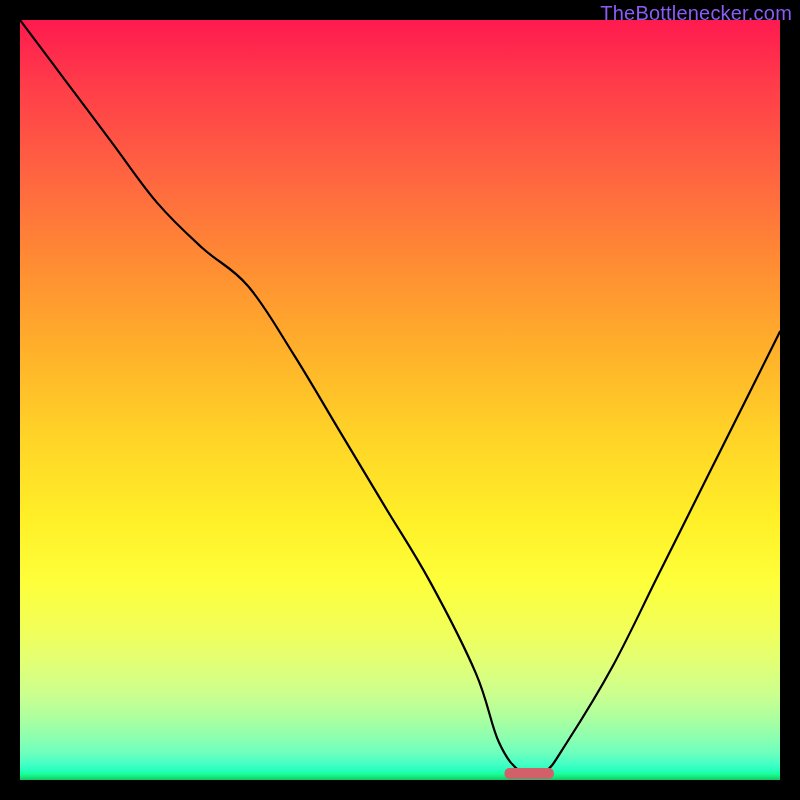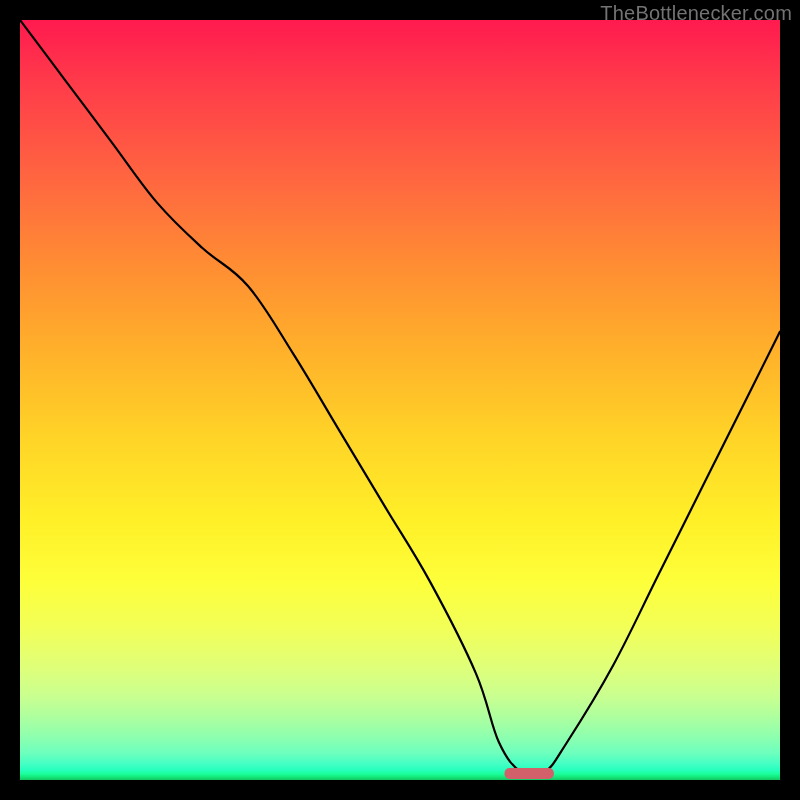--- a/index.html
+++ b/index.html
@@ -70,21 +70,21 @@
   }
   .marker {
     fill: #d1606a;
   }
   .watermark {
     position: absolute;
     top: 2px;
     right: 8px;
     font-family: Arial, Helvetica, sans-serif;
     font-size: 20px;
-    color: #737373;
+    color: #8b5cf6;
     letter-spacing: 0.2px;
     user-select: none;
   }
 </style>
 </head>
 <body>
 
 <div class="frame">
 
   <div class="plot">

